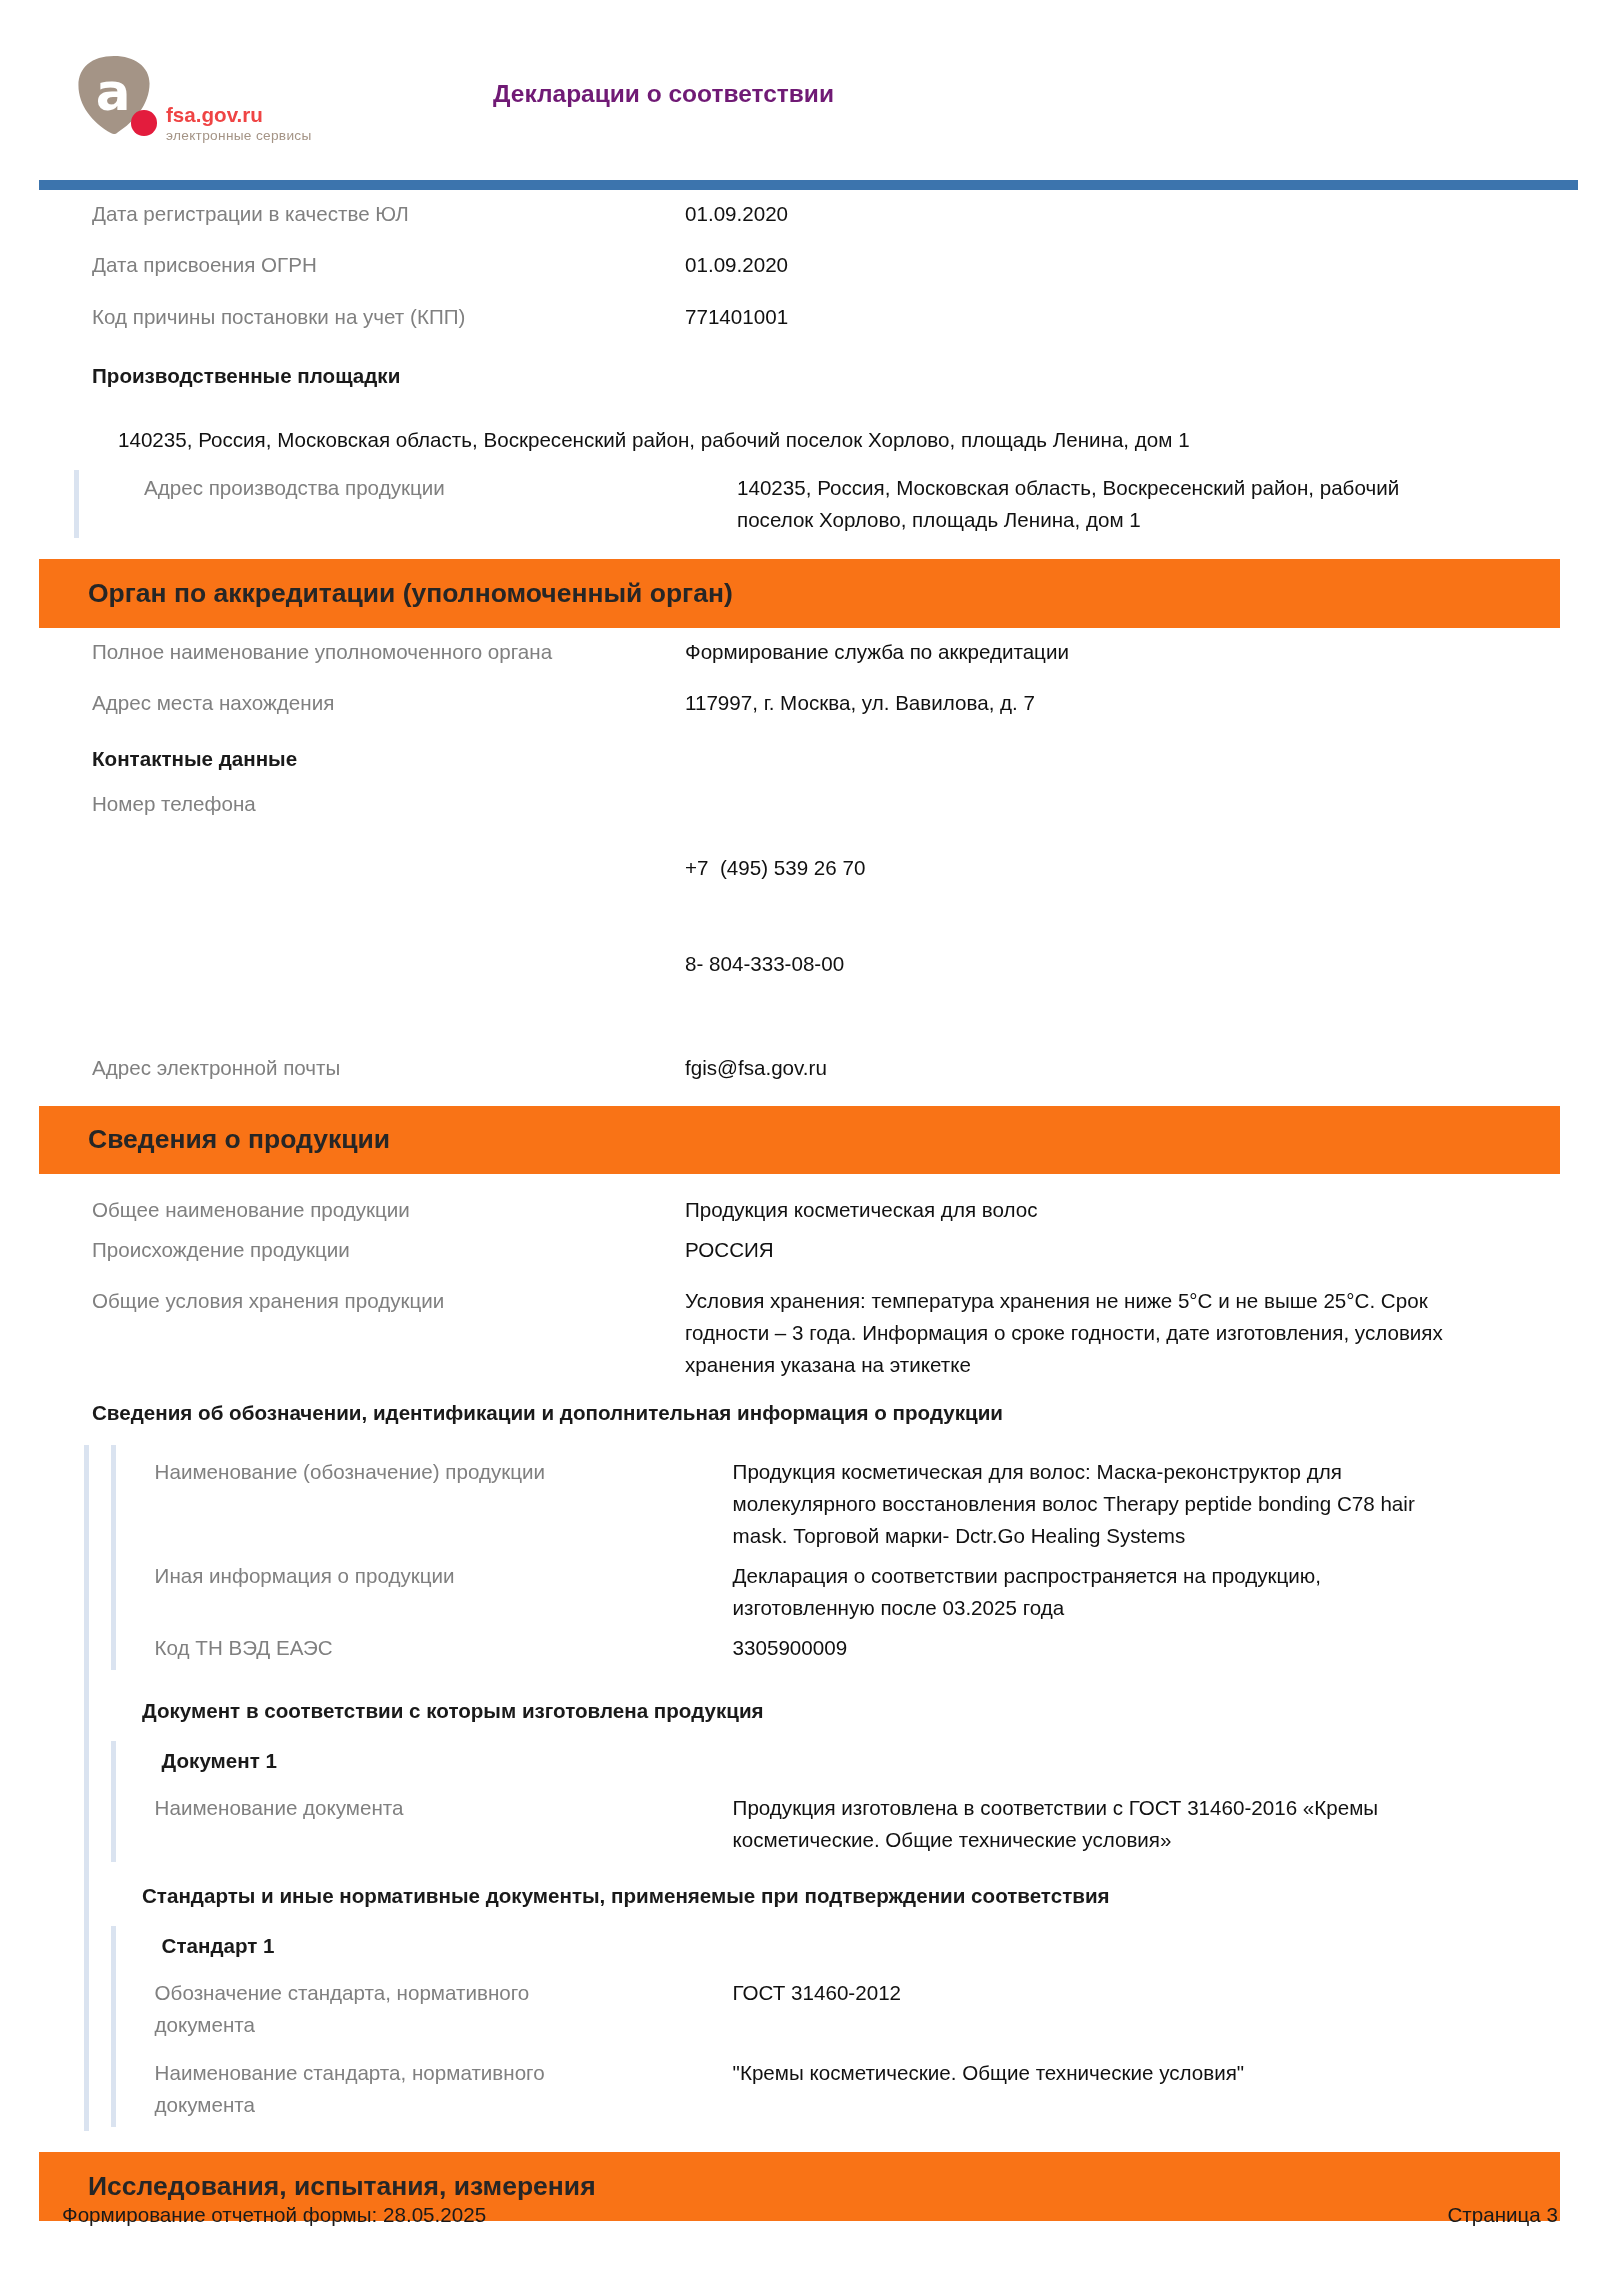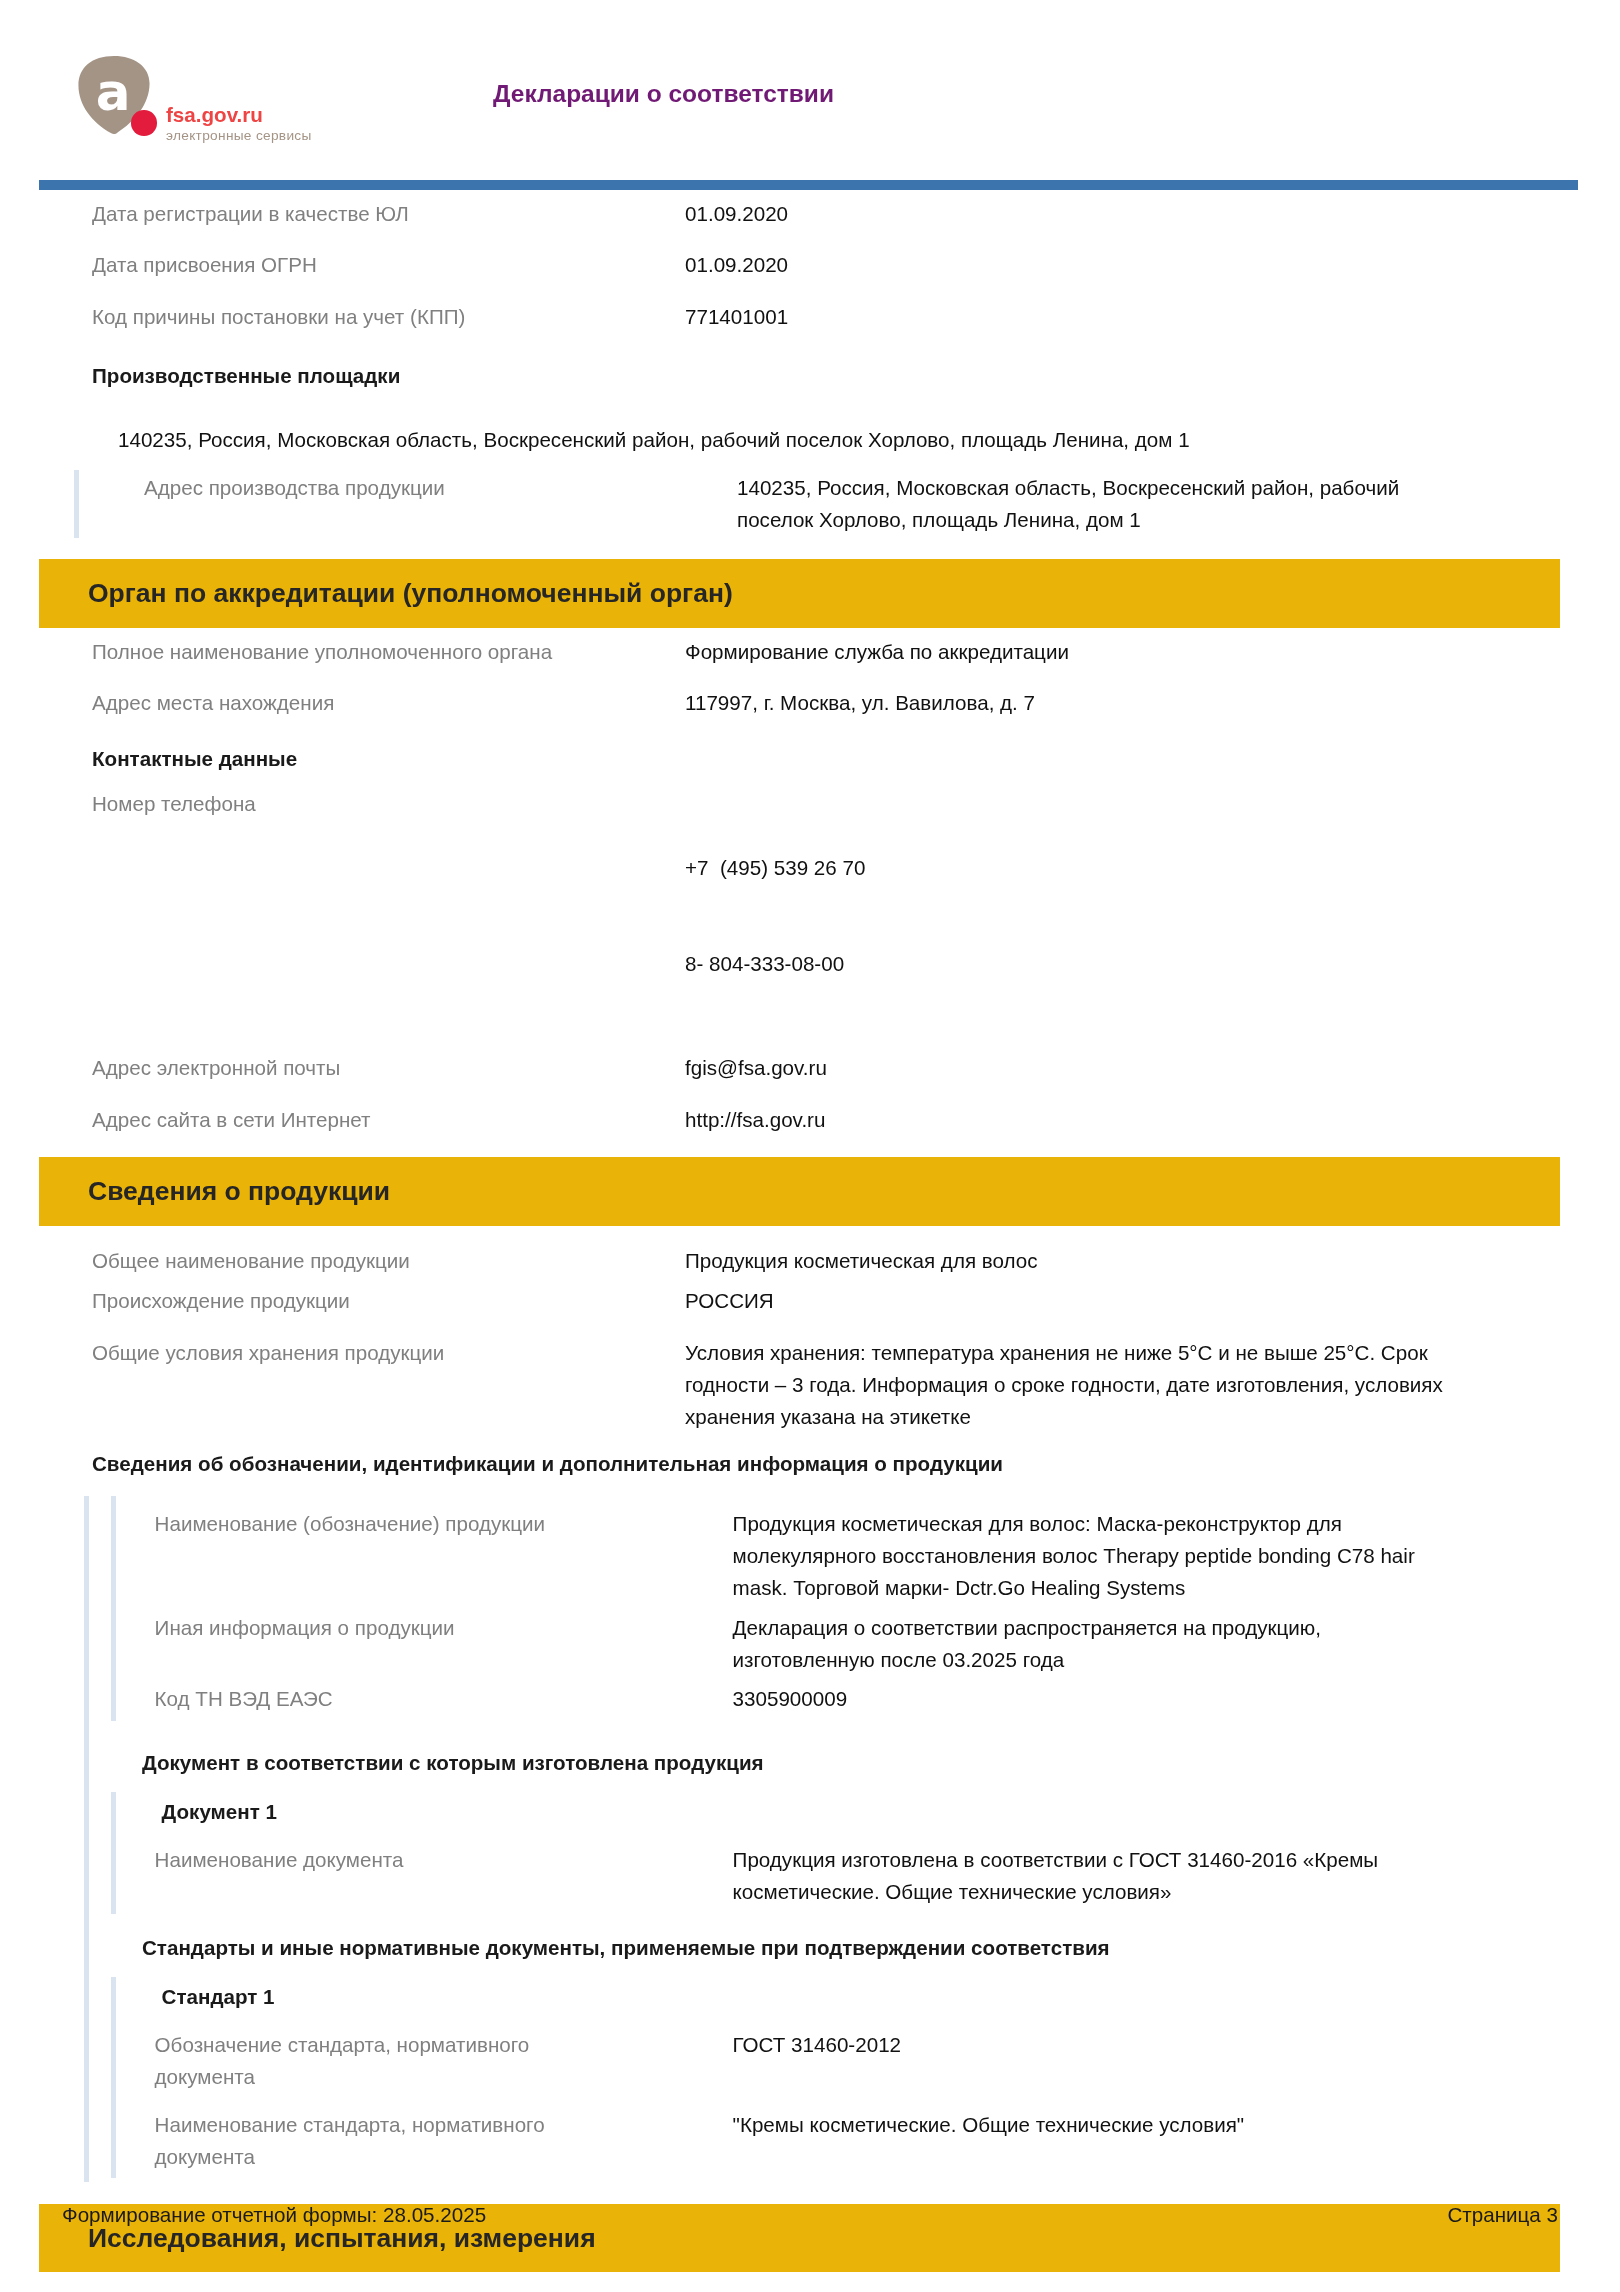--- a/index.html
+++ b/index.html
@@ -28,21 +28,21 @@
   .row .lbl .lbl-text{display:inline-block;max-width:510px;}
   .row .val{color:#111111;max-width:774px;white-space:pre-wrap;}
   .lvl0{padding-left:53px;}
   .mt8{margin-top:7.8px;}.mt14{margin-top:13.7px;}.mt16{margin-top:15.7px;}
   .mt18{margin-top:17.6px;}.mt20{margin-top:19.6px;}
   .mt24{margin-top:23.5px;}.mt26{margin-top:25.5px;}.mt28{margin-top:27.4px;}.mt33{margin-top:32px;}
   .h3{font-size:20.6px;font-weight:700;color:#1a1a1a;line-height:32px;padding-left:53px;}
   .h4{font-size:20.6px;font-weight:700;color:#1a1a1a;line-height:32px;}
   .plain-line{font-size:20.6px;line-height:32px;color:#111111;padding-left:79px;}
   .section-header{
-    margin-top:21.6px;width:1472px;background:#eab308;
+    margin-top:21.6px;width:1472px;background:#f97316;
     padding:14.7px 0 14.7px 49px;font-size:26.5px;font-weight:700;color:#262626;line-height:39px;
   }
   
   .blk-address{margin-left:35px;border-left:5.9px solid #dae3f0;padding:2px 0 2px 65px;margin-top:13.7px;}
   .blk-address .lbl{flex:0 0 593px;}
   .blk-address .val{max-width:706px;}
   .blk-outer{margin-left:45px;border-left:5.9px solid #dae3f0;margin-top:15.7px;padding-bottom:3.9px;}
   .blk-outer > .h3{padding-left:53px;}
   .blk-inner{margin-left:21.6px;border-left:5.9px solid #dae3f0;padding:3.9px 0 5.9px 0;}
   .blk-inner .row{padding-left:39px;}
@@ -113,24 +113,20 @@
       <div class="lbl"><span class="lbl-text">Номер телефона</span></div>
       <div class="val">
         <div>+7  (495) 539 26 70</div>
         <div>8- 804-333-08-00</div>
       </div>
     </div>
     <div class="row lvl0 mt8">
       <div class="lbl"><span class="lbl-text">Адрес электронной почты</span></div>
       <div class="val">fgis@fsa.gov.ru</div>
     </div>
-    <div class="row lvl0 mt20">
-      <div class="lbl"><span class="lbl-text">Адрес сайта в сети Интернет</span></div>
-      <div class="val">http://fsa.gov.ru</div>
-    </div>
 
     <div class="section-header">Сведения о продукции</div>
     <div class="row lvl0 mt20">
       <div class="lbl"><span class="lbl-text">Общее наименование продукции</span></div>
       <div class="val">Продукция косметическая для волос</div>
     </div>
     <div class="row lvl0 mt8">
       <div class="lbl"><span class="lbl-text">Происхождение продукции</span></div>
       <div class="val">РОССИЯ</div>
     </div>

